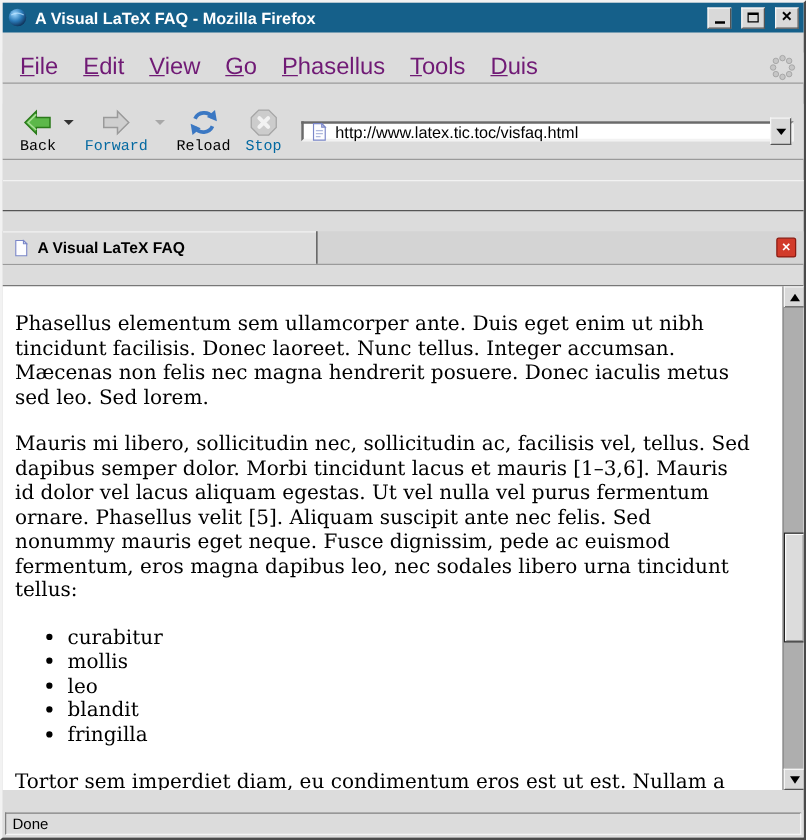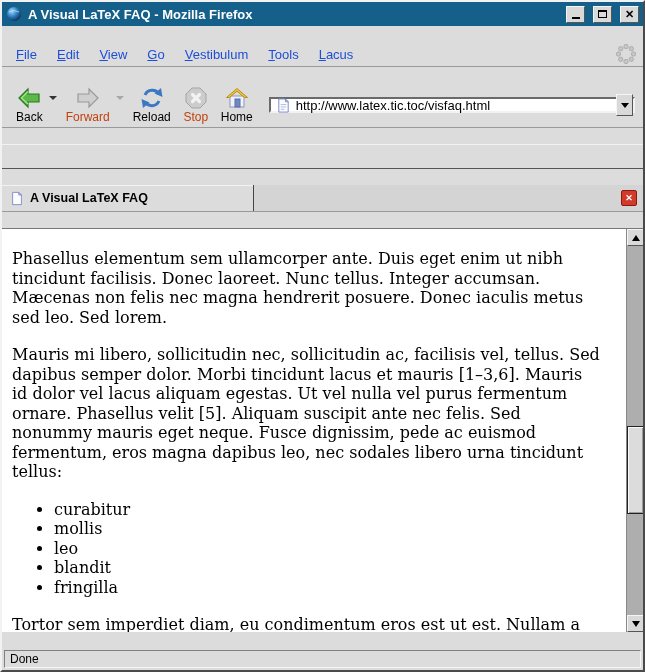--- a/index.html
+++ b/index.html
@@ -37,40 +37,40 @@
   
   .menubar{
     height:25px;flex:0 0 25px;
     display:flex;align-items:center;
     padding:0 4px;
     border-bottom:1px solid #9a9a9a;
     background:#dcdcdc;
   }
   .menu-item{
     display:inline-block;
-    font-size:13px;color:#1d4ed8;
+    font-size:19px;color:#701a75;
     padding:3px 10px;cursor:default;
   }
   .menu-item::first-letter{text-decoration:underline;}
   .menubar .spacer{flex:1;}
   .throbber{width:22px;height:22px;margin-right:2px;}
   
   .toolbar{
     height:45px;flex:0 0 45px;
     display:flex;align-items:center;
     padding:0 8px;
     border-bottom:1px solid #9a9a9a;
     background:#dcdcdc;
   }
   .tb-btn{
     display:flex;flex-direction:column;align-items:center;justify-content:center;
     font-size:12px;color:#000;
-    padding:1px 5px;background:transparent;border:1px solid transparent;
-  }
-  .tb-btn.disabled{color:#c2410c;}
+    padding:1px 5px;background:transparent;border:1px solid transparent;font-family:Liberation Mono, monospace;
+  }
+  .tb-btn.disabled{color:#0369a1;}
   .tb-icon{width:26px;height:24px;display:block;}
   .drop-arrow{
     width:0;height:0;margin:0 3px 14px 0;
     border-left:4px solid transparent;border-right:4px solid transparent;
     border-top:4px solid #333;align-self:center;
   }
   .drop-arrow.disabled{border-top-color:#a8a8a8;}
   
   .urlbar{
     flex:1;height:16px;margin-left:10px;
@@ -206,23 +206,23 @@
     <button class="win-btn">
         <span class="glyph-close">✕</span>
       </button>
   </div>
 
   <div class="menubar">
     <span class="menu-item">File</span>
     <span class="menu-item">Edit</span>
     <span class="menu-item">View</span>
     <span class="menu-item">Go</span>
-    <span class="menu-item">Vestibulum</span>
+    <span class="menu-item">Phasellus</span>
     <span class="menu-item">Tools</span>
-    <span class="menu-item">Lacus</span>
+    <span class="menu-item">Duis</span>
     <span class="spacer"></span>
     <svg class="throbber" viewBox="0 0 22 22">
       <g fill="#c6c6c6" stroke="#9b9b9b" stroke-width="0.6">
         <circle cx="11" cy="3.5" r="2.2"></circle>
           <circle cx="16.3" cy="5.7" r="2.2"></circle>
         <circle cx="18.5" cy="11" r="2.2"></circle>
           <circle cx="16.3" cy="16.3" r="2.2"></circle>
         <circle cx="11" cy="18.5" r="2.2"></circle>
           <circle cx="5.7" cy="16.3" r="2.2"></circle>
         <circle cx="3.5" cy="11" r="2.2"></circle>
@@ -255,28 +255,20 @@
         <polygon points="3,22 1.5,13 9.5,16.5" fill="#3b78c3"></polygon>
       </svg>
       <span>Reload</span>
     </button>
     <button class="tb-btn disabled">
       <svg class="tb-icon" viewBox="0 0 24 24">
         <polygon points="8,2 16,2 22,8 22,16 16,22 8,22 2,16 2,8" fill="#cccccc" stroke="#a5a5a5"></polygon>
         <path d="M8.5 8.5 L15.5 15.5 M15.5 8.5 L8.5 15.5" stroke="#f2f2f2" stroke-width="3.2" stroke-linecap="round"></path>
       </svg>
       <span>Stop</span>
-    </button>
-    <button class="tb-btn">
-      <svg class="tb-icon" viewBox="0 0 24 24">
-        <rect x="5" y="10" width="14" height="11" fill="#eef2fa" stroke="#8a97b5"></rect>
-        <polygon points="1.5,11.5 12,2.5 22.5,11.5 19.5,11.5 12,5.2 4.5,11.5" fill="#f2c437" stroke="#b98e1e"></polygon>
-        <rect x="10" y="13" width="5" height="8" fill="#7287c2" stroke="#5a6ea8"></rect>
-      </svg>
-      <span>Home</span>
     </button>
     <div class="urlbar">
       <svg class="fav" viewBox="0 0 16 16">
         <path d="M3 1 H10 L13 4 V15 H3 Z" fill="#fdfdff" stroke="#7a86c8"></path>
         <path d="M10 1 L10 4 H13 Z" fill="#dfe4f5" stroke="#7a86c8"></path>
         <path d="M5 7 H11 M5 9.5 H11 M5 12 H9" stroke="#aeb8dd" stroke-width="1"></path>
       </svg>
       <input type="text" value="http://www.latex.tic.toc/visfaq.html" style="">
       <button class="url-drop">
         <span class="tri"></span>

